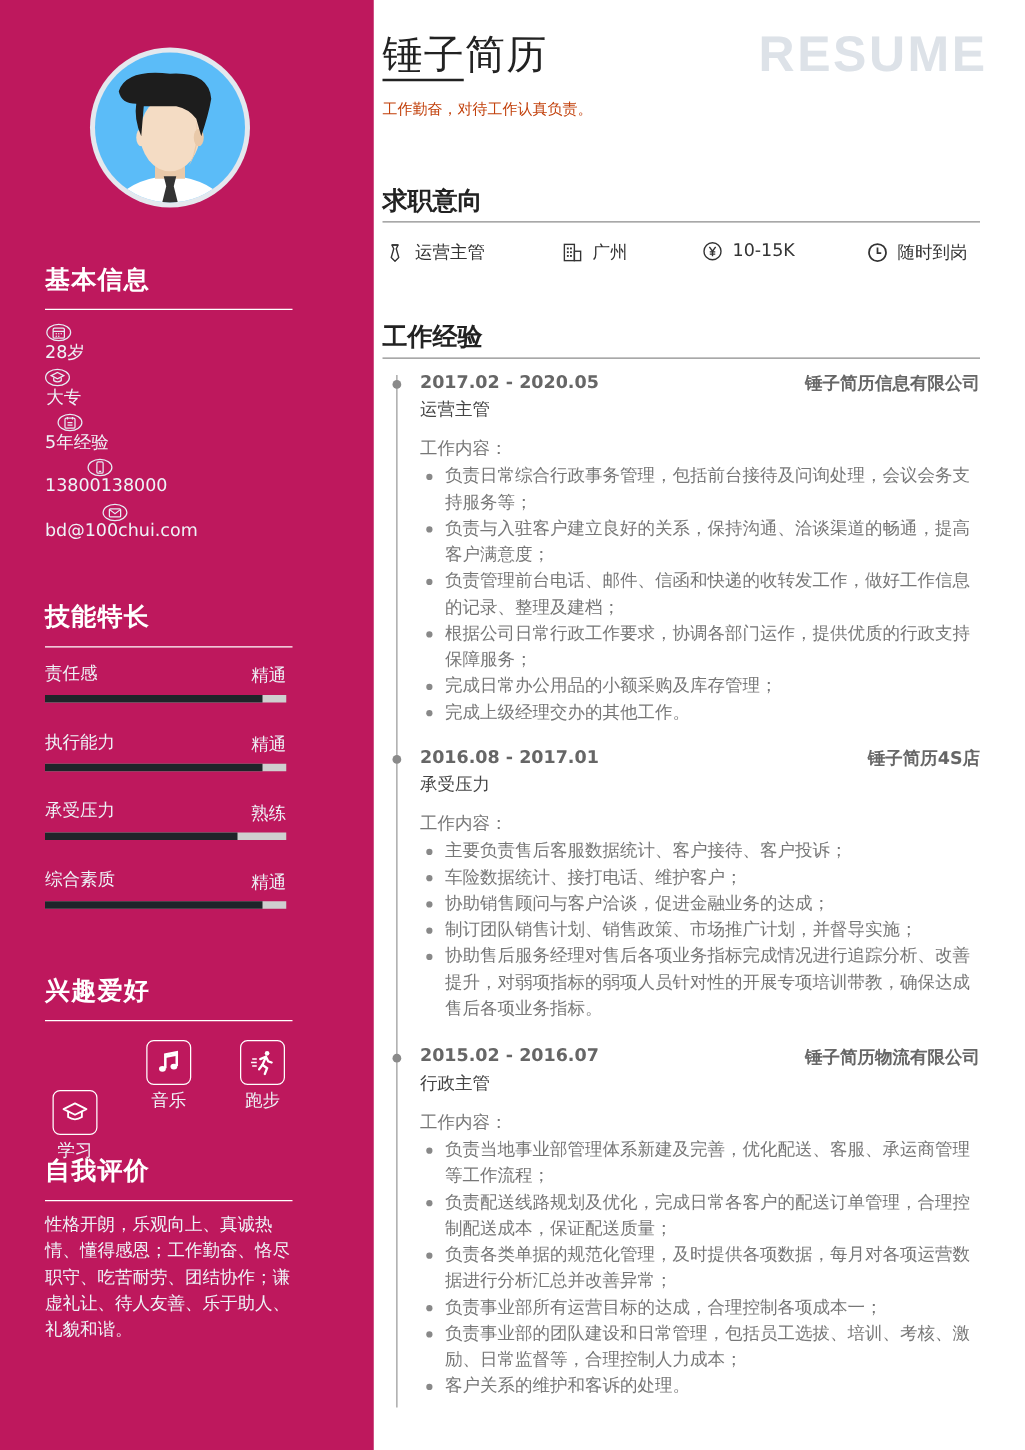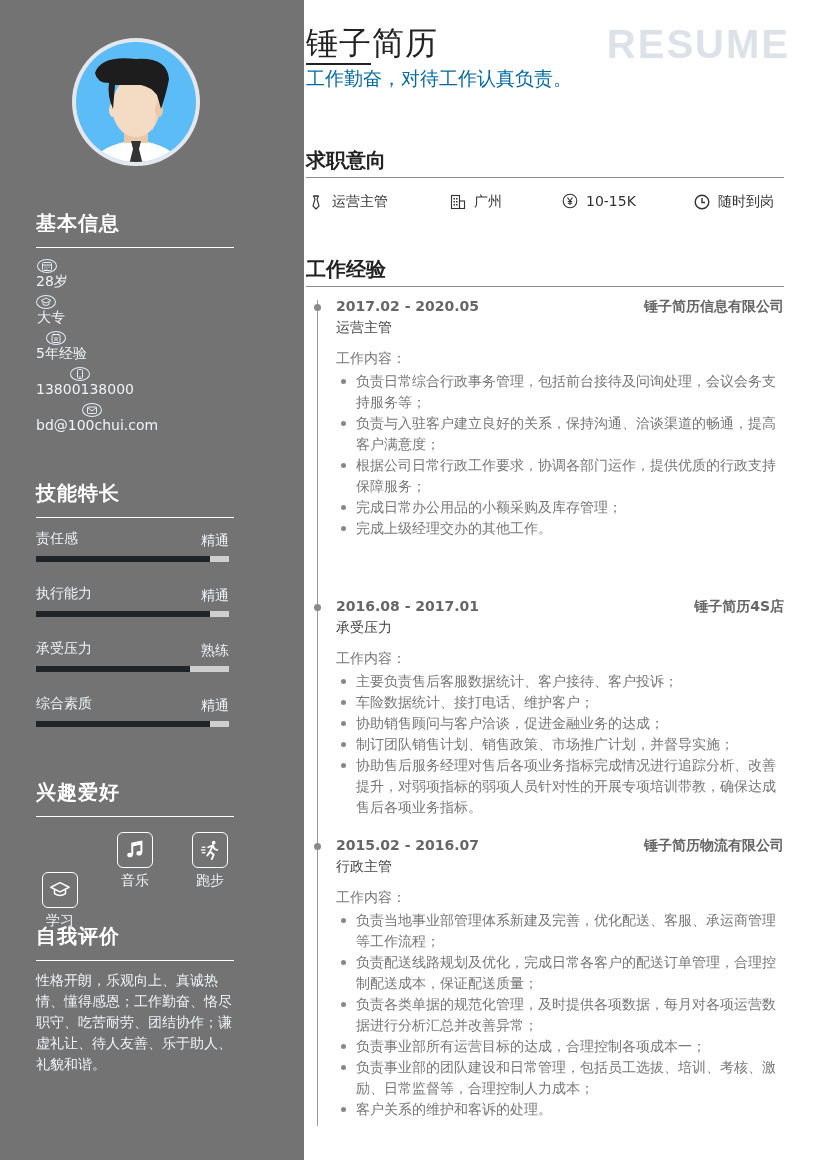--- a/index.html
+++ b/index.html
@@ -1,17 +1,17 @@
 <!DOCTYPE html>
 <html><head>
 <meta charset="utf-8">
 <style>
   html, body { margin: 0; padding: 0; }
   body { width: 820px; height: 1160px; background: #ffffff; font-family: "DejaVu Sans", "Liberation Sans", sans-serif; position: relative; overflow: hidden; }
-  .sidebar { position: absolute; left: 0; top: 0; width: 304px; height: 1160px; background: #737373; color: #fff; }
+  .sidebar { position: absolute; left: 0; top: 0; width: 267px; height: 1160px; background: #be185d; color: #fff; padding-left: 32px; }
   .main { position: absolute; left: 270px; top: 0; width: 550px; height: 1160px; }
 
   .avatar { position: absolute; left: 71px; top: 37px; width: 130px; height: 130px; }
 
   .sb-section-title { position: absolute; left: 36px; font-size: 20px; font-weight: bold; color: #ffffff; letter-spacing: 1px; }
   .sb-rule { position: absolute; left: 36px; width: 198px; height: 1px; background: #ffffff; }
 
   .info-row { position: absolute; left: 36px; display: flex; align-items: center; height: 22px; flex-direction: column; }
   .info-icon { width: 20px; height: 20px; border: 1.2px solid #e6edf5; border-radius: 50%; box-sizing: border-box; display: flex; align-items: center; justify-content: center; margin-right: 10px; }
   .info-icon svg { width: 12px; height: 12px; }
@@ -25,21 +25,21 @@
 
   .hobby { position: absolute; width: 60px; text-align: center; }
   .hobby-box { width: 36px; height: 36px; border: 1.4px solid #ffffff; border-radius: 6px; box-sizing: border-box; margin: 0 auto; display: flex; align-items: center; justify-content: center; }
   .hobby-label { font-size: 14px; color: #eef3f8; margin-top: 4px; }
 
   .self-eval { position: absolute; left: 36px; top: 970px; width: 200px; font-size: 14px; line-height: 21px; color: #eef3f8; }
 
   .name-title { position: absolute; left: 36px; top: 22px; font-size: 32px; color: #222; font-weight: normal; letter-spacing: 1px; text-align: center; }
   .name-underline { position: absolute; left: 36px; top: 63px; width: 65px; height: 2px; background: #222; }
   .resume-word { position: absolute; right: 30px; top: 22px; font-size: 40px; font-weight: bold; color: #dde2e8; letter-spacing: 2px; font-family: "Liberation Sans", sans-serif; }
-  .tagline { position: absolute; left: 36px; top: 66px; font-size: 19px; color: #0369a1; }
+  .tagline { position: absolute; left: 36px; top: 79px; font-size: 12px; color: #c2410c; }
 
   .m-section-title { position: absolute; left: 36px; font-size: 20px; font-weight: bold; color: #222; }
   .m-rule { position: absolute; left: 36px; width: 478px; height: 1px; background: #8c8c8c; }
 
   .intent { position: absolute; top: 193px; display: flex; align-items: center; font-size: 14px; color: #333; }
   .intent svg { width: 16px; height: 16px; margin-right: 8px; }
 
   .timeline { position: absolute; left: 47px; width: 1px; background: #9a9a9a; }
   .tl-dot { position: absolute; left: 44px; width: 7px; height: 7px; border-radius: 50%; background: #8a8a8a; }
 
@@ -264,20 +264,21 @@
   <div class="tl-dot" style="top:843px;"></div>
 
   <div class="job" style="top:298px;">
     <span class="job-date">2017.02 - 2020.05</span>
     <span class="job-company">锤子简历信息有限公司</span>
     <span class="job-role">运营主管</span>
     <span class="job-content-label">工作内容：</span>
     <ul class="job-list">
       <li>负责日常综合行政事务管理，包括前台接待及问询处理，会议会务支持服务等；</li>
       <li>负责与入驻客户建立良好的关系，保持沟通、洽谈渠道的畅通，提高客户满意度；</li>
+      <li>负责管理前台电话、邮件、信函和快递的收转发工作，做好工作信息的记录、整理及建档；</li>
       <li>根据公司日常行政工作要求，协调各部门运作，提供优质的行政支持保障服务；</li>
       <li>完成日常办公用品的小额采购及库存管理；</li>
       <li>完成上级经理交办的其他工作。</li>
     </ul>
   </div>
 
   <div class="job" style="top:598px;">
     <span class="job-date">2016.08 - 2017.01</span>
     <span class="job-company">锤子简历4S店</span>
     <span class="job-role">承受压力</span>

